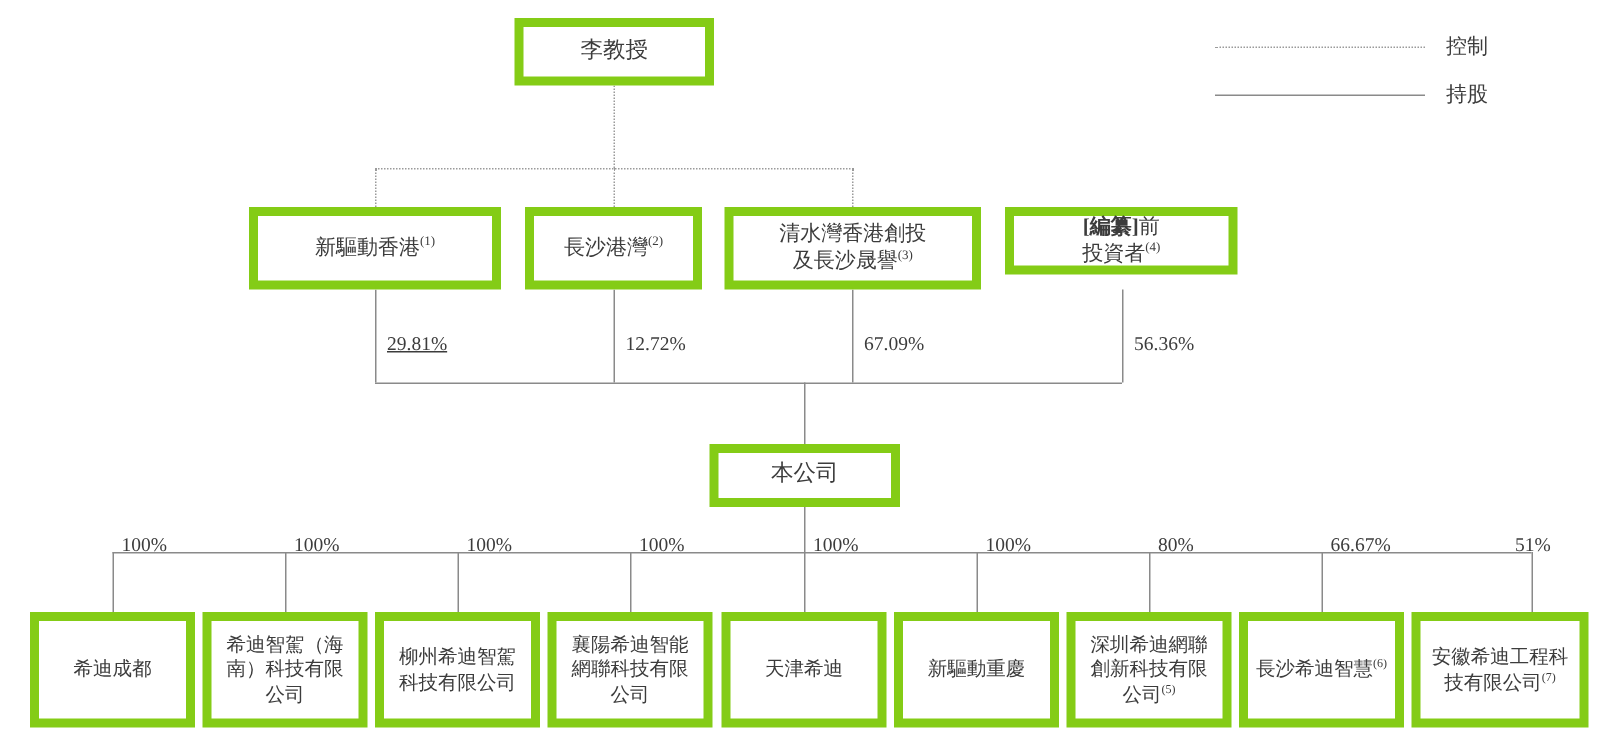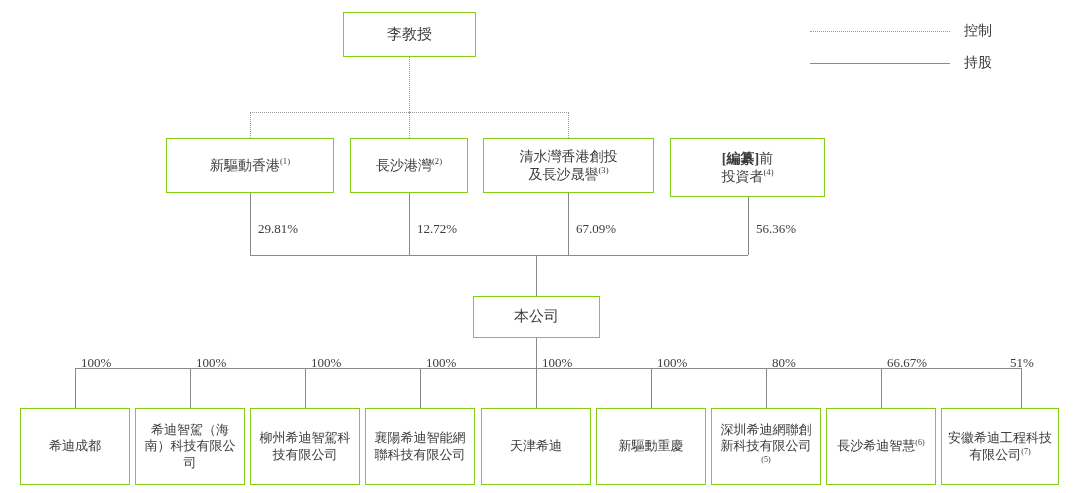--- a/index.html
+++ b/index.html
@@ -15,21 +15,21 @@
   #chart-root {
     position: relative;
     width: 1080px;
     height: 493px;
     background: #ffffff;
     overflow: hidden;
   }
   .node-box {
     position: absolute;
     box-sizing: border-box;
-    border: 1px solid #84cc16;
+    border: 6px solid #84cc16;
     background: #ffffff;
     display: flex;
     align-items: center;
     justify-content: center;
     text-align: center;
     color: #3c3c3c;
     line-height: 1.28;
     padding: 2px 4px;
     z-index: 3;
   }
@@ -136,34 +136,34 @@
       <span>長沙港灣</span><span class="sup">(2)</span>
     </span>
   </div>
 
   <div class="node-box" style="left:483px; top:138px; width:171px; height:55px; font-size:14px;">
     <span class="node-label">
       <span id="sh3-line1">清水灣香港創投<br>及長沙晟譽</span><span class="sup">(3)</span>
     </span>
   </div>
 
-  <div class="node-box" style="left:670px; top:138px; width:155px; height:59px; font-size:14px;">
+  <div class="node-box" style="left:670px; top:138px; width:155px; height:45px; font-size:14px;">
     <span class="node-label">
       <span class="bold-tag">[編纂]</span><span id="sh4-rest">前<br>投資者</span><span class="sup">(4)</span>
     </span>
   </div>
 
   <div class="line-v" style="left:250px; top:193px; height:62px;"></div>
   <div class="line-v" style="left:409px; top:193px; height:62px;"></div>
   <div class="line-v" style="left:568px; top:193px; height:62px;"></div>
   <div class="line-v" style="left:748px; top:193px; height:62px;"></div>
   <div class="line-h" style="left:250px; top:255px; width:498px;"></div>
   <div class="line-v" style="left:536px; top:255px; height:41px;"></div>
 
-  <div class="pct-label" style="left:258px; top:221px;">29.81%</div>
+  <div class="pct-label" style="left:258px; top:221px;text-decoration:underline;">29.81%</div>
   <div class="pct-label" style="left:417px; top:221px;">12.72%</div>
   <div class="pct-label" style="left:576px; top:221px;">67.09%</div>
   <div class="pct-label" style="left:756px; top:221px;">56.36%</div>
 
   <div class="node-box" style="left:473px; top:296px; width:127px; height:42px; font-size:15px;">
     <span class="node-label">本公司</span>
   </div>
 
   <div class="line-v" style="left:536px; top:338px; height:30px;"></div>
   <div class="line-h" style="left:75px; top:368px; width:946px;"></div>

